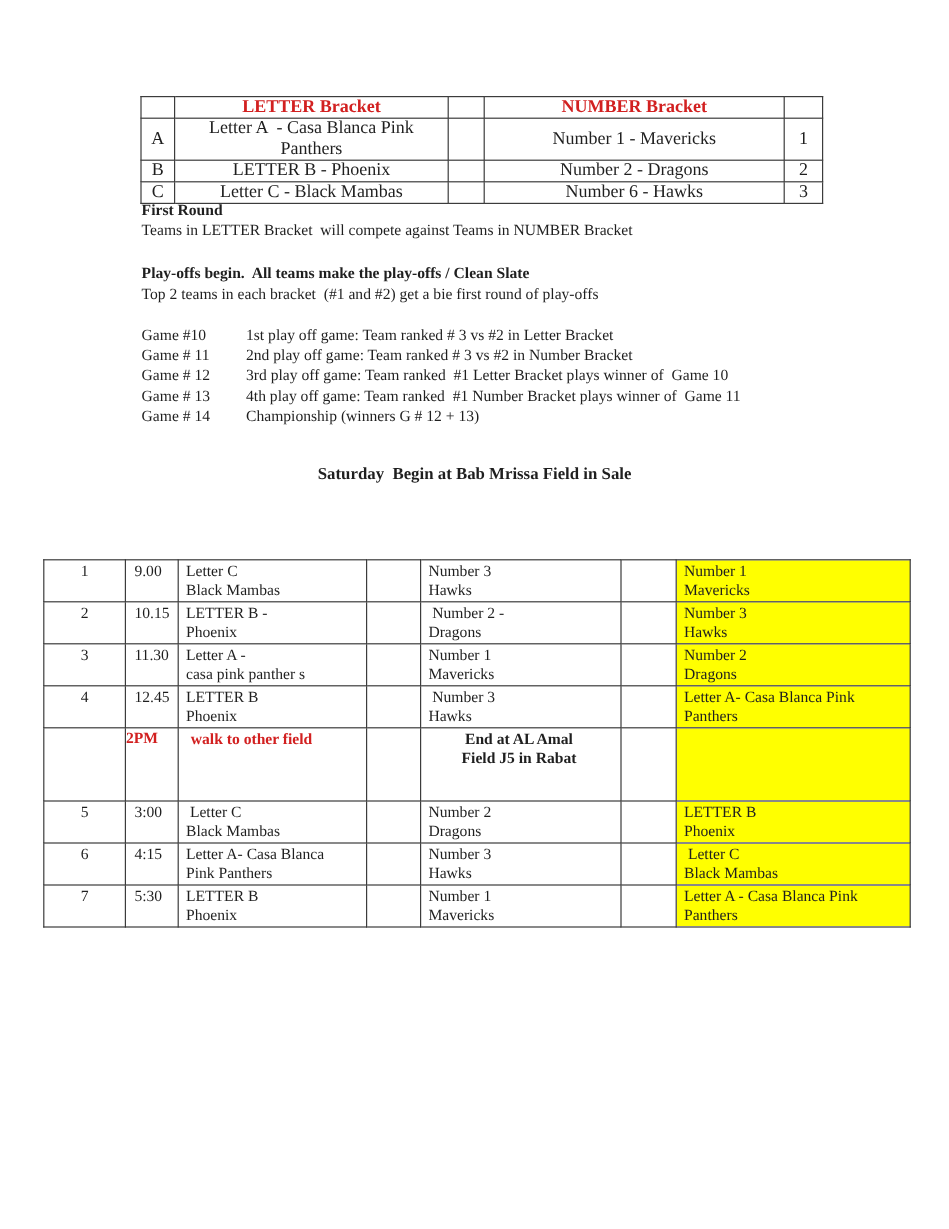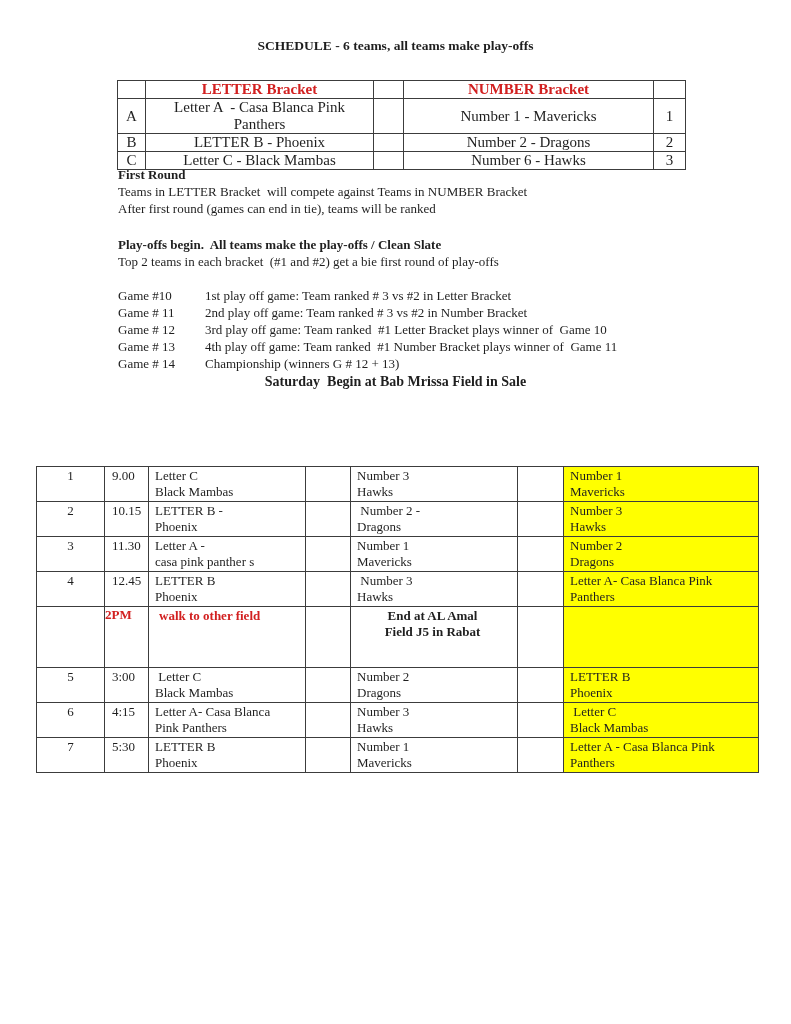--- a/index.html
+++ b/index.html
@@ -15,21 +15,21 @@
 
   .page { position: absolute; inset: 0; }
 
   
   .doc-title {
     position: absolute; left: 0; right: 0; top: 38px;
     text-align: center; font-weight: bold; font-size: 13.5px;
     white-space: pre-wrap;
   }
   .saturday-heading {
-    position: absolute; left: 0; right: 0; top: 374px;
+    position: absolute; left: 0; right: 0; top: 388px;
     text-align: center; font-weight: bold; font-size: 14px;
     white-space: pre-wrap;
   }
 
   
   table { border-collapse: collapse; table-layout: fixed; }
   td { border: 1px solid #3c3c3c; overflow: hidden; white-space: pre-wrap; }
 
   #bracket-table {
     position: absolute; left: 117px; top: 80px; width: 568px;
@@ -73,21 +73,20 @@
   tr.sprow td { vertical-align: middle; }
   tr.sprow .c-time { color: #d22020; font-weight: bold; text-align: left; padding: 0 !important; }
   tr.sprow .c-team.t1 { color: #d22020; font-weight: bold; padding-left: 10px !important; }
   tr.sprow .c-team.t2 { font-weight: bold; text-align: center; padding-left: 0 !important; }
 </style>
 </head>
 <body>
 
 <div class="page">
 
-  <div class="doc-title">SCHEDULE - 6 teams, all teams make play-offs</div>
 
   <table id="bracket-table">
     <colgroup>
       <col style="width:28px">
         <col style="width:228px">
         <col style="width:30px">
         <col style="width:250px">
         <col style="width:32px">
     </colgroup>
     <tbody>
@@ -118,21 +117,20 @@
           <td></td>
           <td>Number 6 - Hawks</td>
           <td>3</td>
         </tr>
       </tbody>
   </table>
 
   <div class="text-block">
     <div class="sec-heading">First Round</div>
     <div class="para">Teams in LETTER Bracket  will compete against Teams in NUMBER Bracket</div>
-    <div class="para">After first round (games can end in tie), teams will be ranked</div>
     <div class="gap-a"></div>
     <div class="sec-heading">Play-offs begin.  All teams make the play-offs / Clean Slate</div>
     <div class="para">Top 2 teams in each bracket  (#1 and #2) get a bie first round of play-offs</div>
     <div class="gap-b"></div>
     <div id="playoff-list">
         <div class="pgrow"><span class="pglabel">Game #10</span><span class="pgdesc">1st play off game: Team ranked # 3 vs #2 in Letter Bracket</span></div>
         <div class="pgrow"><span class="pglabel">Game # 11</span><span class="pgdesc">2nd play off game: Team ranked # 3 vs #2 in Number Bracket</span></div>
         <div class="pgrow"><span class="pglabel">Game # 12</span><span class="pgdesc">3rd play off game: Team ranked  #1 Letter Bracket plays winner of  Game 10</span></div>
         <div class="pgrow"><span class="pglabel">Game # 13</span><span class="pgdesc">4th play off game: Team ranked  #1 Number Bracket plays winner of  Game 11</span></div>
         <div class="pgrow"><span class="pglabel">Game # 14</span><span class="pgdesc">Championship (winners G # 12 + 13)</span></div>

